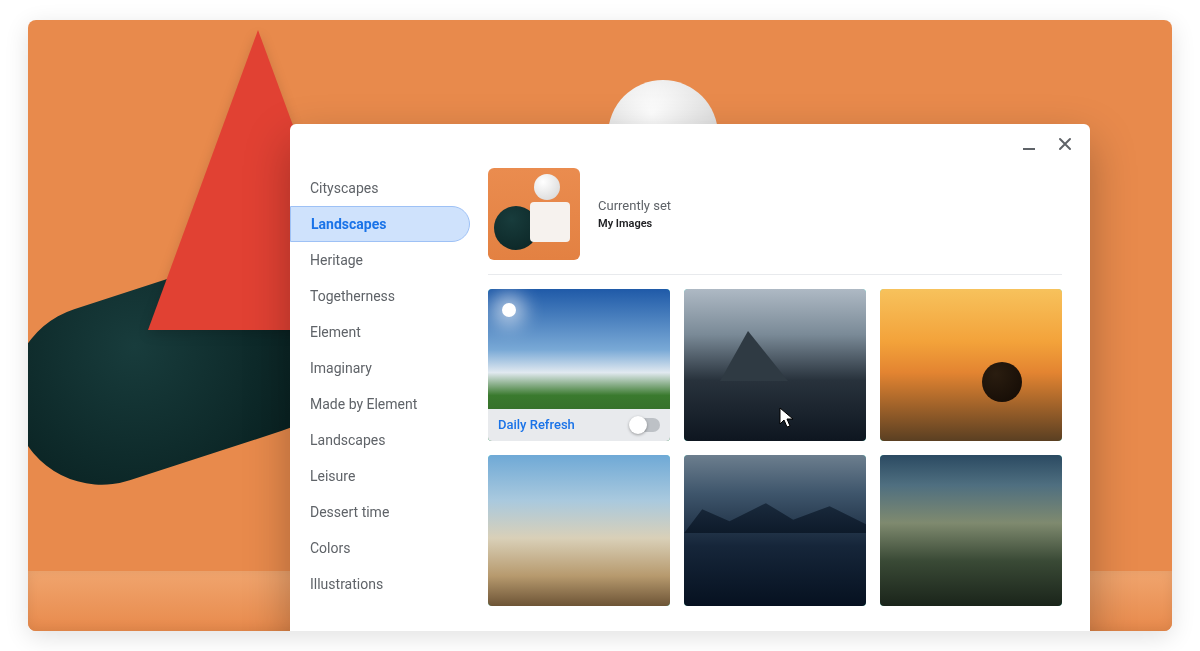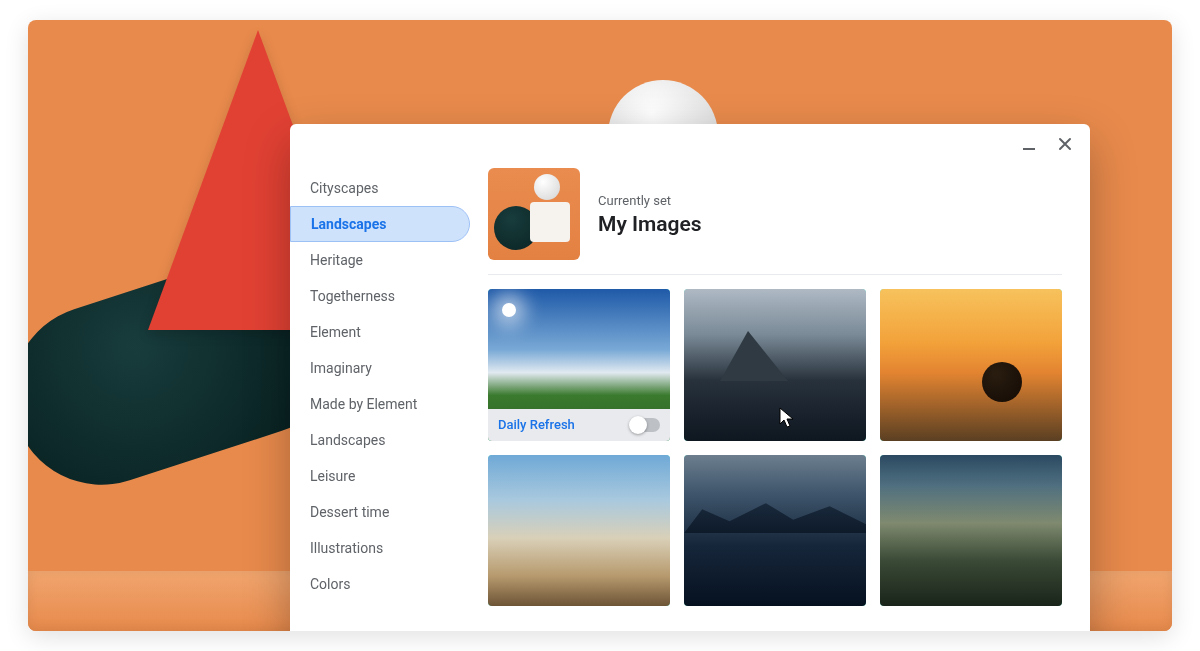--- a/index.html
+++ b/index.html
@@ -143,21 +143,21 @@
     width: 92px; height: 92px;
     border-radius: 6px;
     background: linear-gradient(#ea8c4f,#e38142);
     position: relative;
     overflow: hidden;
   }
   .current-thumb .cube { position:absolute; right:10px; bottom:18px; width:40px; height:40px; background:#f6f2ee; border-radius:4px; }
   .current-thumb .ball { position:absolute; right:20px; top:6px; width:26px; height:26px; background:radial-gradient(circle at 35% 30%,#fff,#d3d3d3); border-radius:50%; }
   .current-thumb .shad { position:absolute; left:6px; bottom:10px; width:44px; height:44px; background:radial-gradient(circle at 40% 30%,#183c3c,#0a2323); border-radius:50%; }
   .current-meta .lbl { font-size:13px; color:var(--text-gray); margin-bottom:4px; }
-  .current-meta .val { font-size:21px; font-weight:600; color:var(--text-dark); }
+  .current-meta .val { font-size:11px; font-weight:600; color:var(--text-dark); }
 
   .grid {
     display: grid;
     grid-template-columns: repeat(3, 1fr);
     gap: 14px;
   }
   .tile {
     position: relative;
     aspect-ratio: 1.2/1;
     border-radius: 4px;
@@ -245,22 +245,22 @@
           <div class="cat">Cityscapes</div>
           <div class="cat active">Landscapes</div>
           <div class="cat">Heritage</div>
           <div class="cat">Togetherness</div>
           <div class="cat">Element</div>
           <div class="cat">Imaginary</div>
           <div class="cat">Made by Element</div>
           <div class="cat">Landscapes</div>
           <div class="cat">Leisure</div>
           <div class="cat">Dessert time</div>
+          <div class="cat">Colors</div>
           <div class="cat">Illustrations</div>
-          <div class="cat">Colors</div>
         </div>
 
       <div class="content">
         <div class="current-row">
           <div class="current-thumb">
             <div class="shad"></div>
               <div class="cube"></div>
               <div class="ball"></div>
           </div>
           <div class="current-meta">

